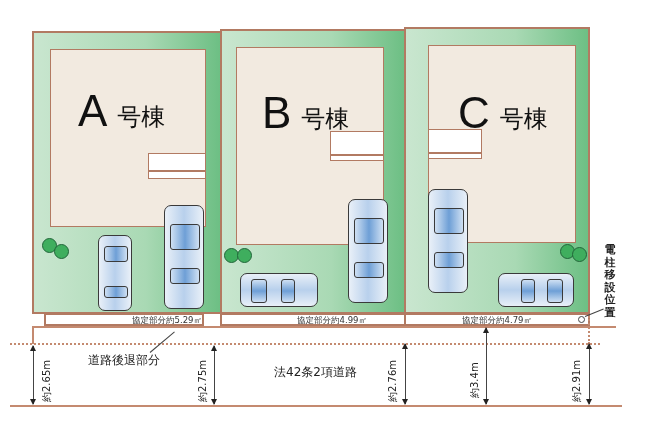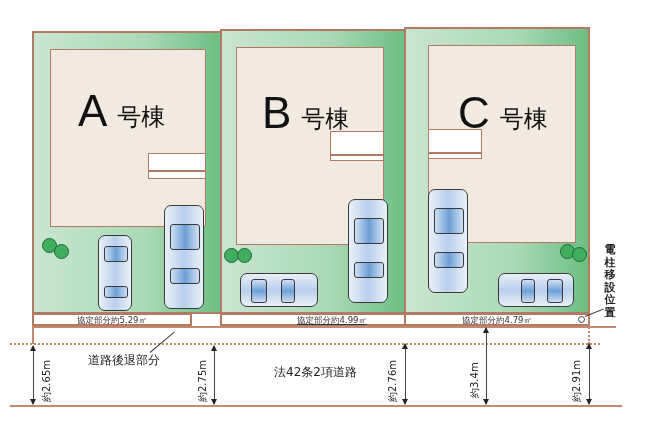--- a/index.html
+++ b/index.html
@@ -47,21 +47,21 @@
   <div class="tree" style="left:20px;top:211px;"></div>
   <div class="car" style="left:64px;top:202px;width:34px;height:76px;">
     <div class="glass" style="left:5px;top:10px;width:22px;height:14px;"></div>
     <div class="glass" style="left:5px;top:50px;width:22px;height:10px;"></div>
   </div>
   <div class="car" style="left:130px;top:172px;width:40px;height:104px;">
     <div class="glass" style="left:5px;top:18px;width:28px;height:24px;"></div>
     <div class="glass" style="left:5px;top:62px;width:28px;height:14px;"></div>
   </div>
 </div>
-<div class="strip" style="left:32px;top:313px;width:160px;">協定部分約5.29㎡</div>
+<div class="strip" style="left:44px;top:313px;width:160px;text-align:right;">協定部分約5.29㎡</div>
 
 <div class="lot lot-b">
   <div class="house" style="left:14px;top:16px;width:148px;height:198px;"></div>
   <div class="notch" style="left:108px;top:100px;width:54px;height:30px;">
       <div class="notch-line" style="top:22px;"></div>
     </div>
   <div class="house-label" style="left:40px;top:62px;">
     <span class="house-letter">B</span>
     <span class="house-suffix">号棟</span>
   </div>
@@ -69,21 +69,21 @@
   <div class="tree" style="left:15px;top:217px;"></div>
   <div class="car car-h" style="left:18px;top:242px;width:78px;height:34px;">
     <div class="glass" style="left:10px;top:5px;width:14px;height:22px;"></div>
     <div class="glass" style="left:40px;top:5px;width:12px;height:22px;"></div>
   </div>
   <div class="car" style="left:126px;top:168px;width:40px;height:104px;">
     <div class="glass" style="left:5px;top:18px;width:28px;height:24px;"></div>
     <div class="glass" style="left:5px;top:62px;width:28px;height:14px;"></div>
   </div>
 </div>
-<div class="strip" style="left:220px;top:313px;width:224px;text-decoration:underline;">協定部分約4.99㎡</div>
+<div class="strip" style="left:220px;top:313px;width:224px;">協定部分約4.99㎡</div>
 
 <div class="lot lot-c">
   <div class="house" style="left:22px;top:16px;width:148px;height:198px;"></div>
   <div class="notch" style="left:22px;top:100px;width:54px;height:30px;">
       <div class="notch-line" style="top:22px;"></div>
     </div>
   <div class="house-label" style="left:52px;top:64px;">
     <span class="house-letter">C</span>
     <span class="house-suffix">号棟</span>
   </div>

